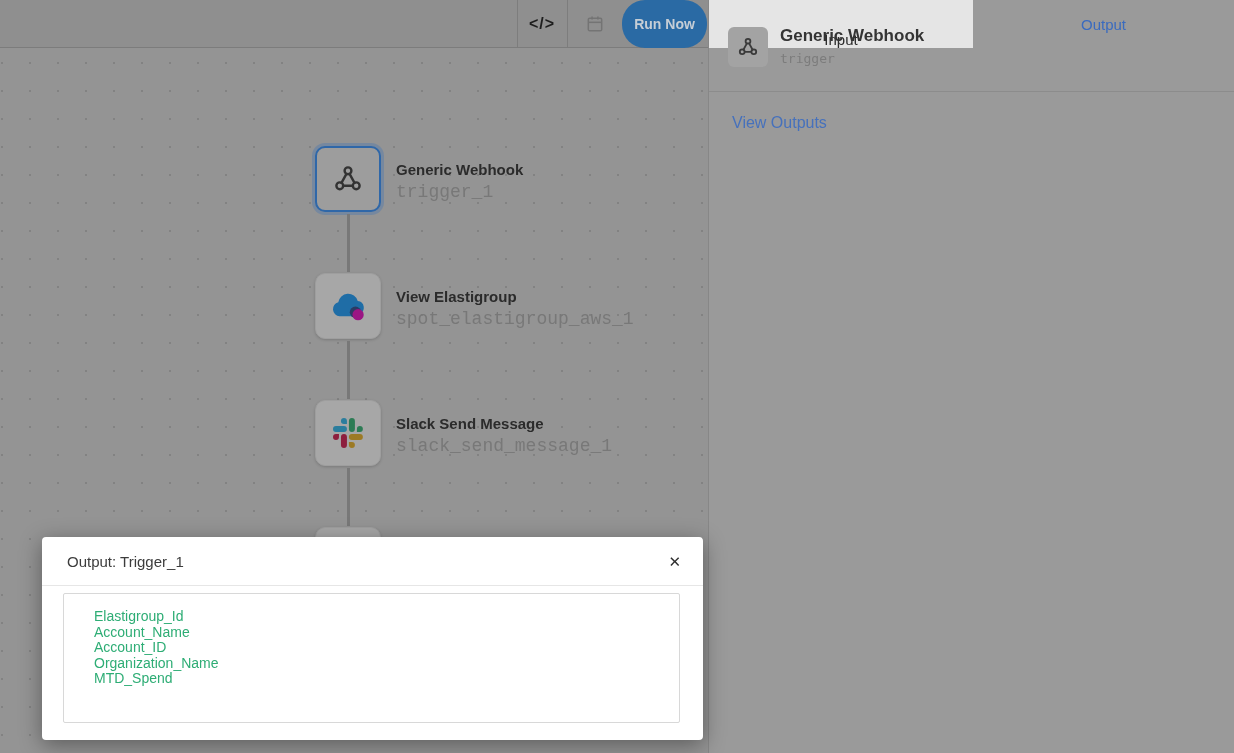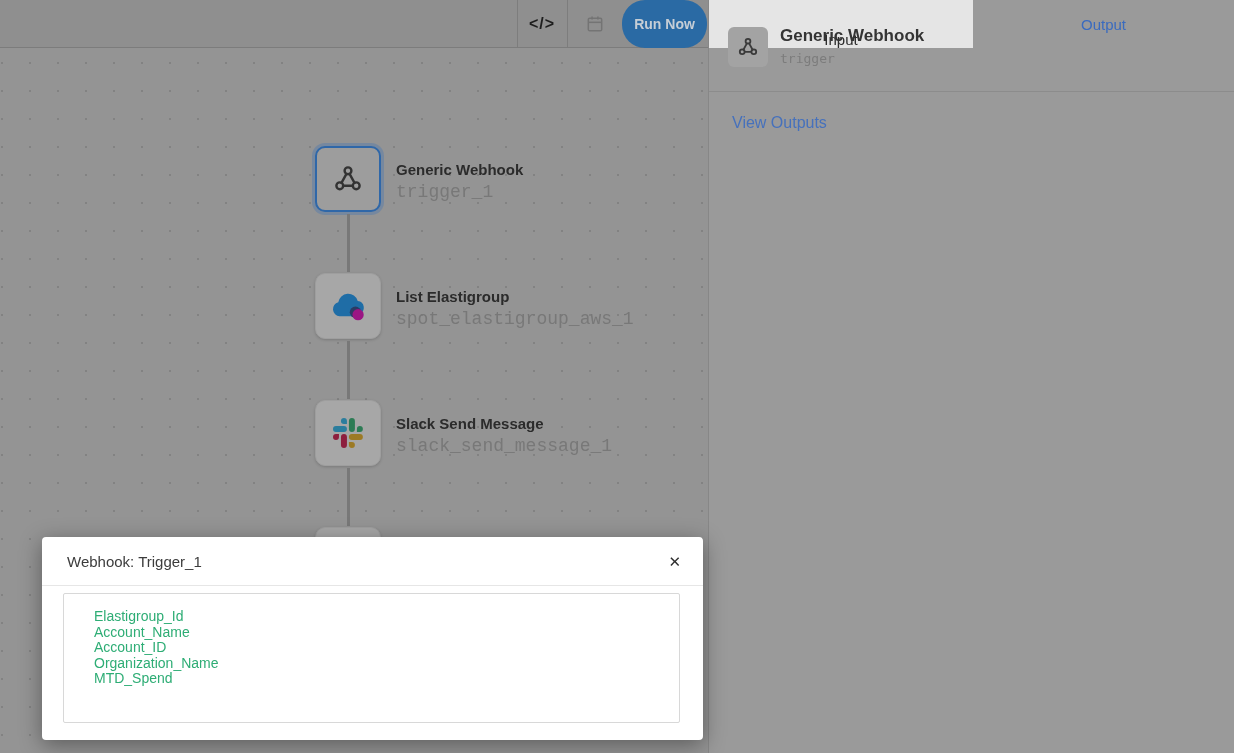--- a/index.html
+++ b/index.html
@@ -110,21 +110,21 @@
   <div class="connector" style="top:166px; height:58px"></div>
 
   <div class="node" style="top:225px">
     <svg width="40" height="36" viewBox="0 0 32 30">
       <path fill="#1f6da6" d="M9 23.5 a5.9 5.9 0 0 1 -1.1 -11.6 a8.3 8.3 0 0 1 16.2 -1.1 a5.5 5.5 0 0 1 1.3 10.7 l-2 2 z"></path>
       <circle cx="22.2" cy="20.2" r="4.7" fill="#2a3b64"></circle>
       <circle cx="24.4" cy="22.2" r="4.7" fill="#9b1583"></circle>
     </svg>
   </div>
   <div class="node-label" style="top:240px">
-    <div class="node-title">List Elastigroup</div>
+    <div class="node-title">View Elastigroup</div>
     <div class="node-id">spot_elastigroup_aws_1</div>
   </div>
   <div class="connector" style="top:293px; height:58px"></div>
 
   <div class="node" style="top:352px">
     <svg width="30" height="30" viewBox="0 0 54 54">
       <path fill="#2b7d9d" d="M19.712.133a5.381 5.381 0 0 0-5.376 5.387 5.381 5.381 0 0 0 5.376 5.386h5.376V5.52A5.381 5.381 0 0 0 19.712.133m0 14.365H5.376A5.381 5.381 0 0 0 0 19.884a5.381 5.381 0 0 0 5.376 5.387h14.336a5.381 5.381 0 0 0 5.376-5.387 5.381 5.381 0 0 0-5.376-5.386"></path>
       <path fill="#2c7b54" d="M53.76 19.884a5.381 5.381 0 0 0-5.376-5.386 5.381 5.381 0 0 0-5.376 5.386v5.387h5.376a5.381 5.381 0 0 0 5.376-5.387m-14.336 0V5.52A5.381 5.381 0 0 0 34.048.133a5.381 5.381 0 0 0-5.376 5.387v14.364a5.381 5.381 0 0 0 5.376 5.387 5.381 5.381 0 0 0 5.376-5.387"></path>
       <path fill="#9c7a24" d="M34.048 54a5.381 5.381 0 0 0 5.376-5.387 5.381 5.381 0 0 0-5.376-5.386h-5.376v5.386A5.381 5.381 0 0 0 34.048 54m0-14.365h14.336a5.381 5.381 0 0 0 5.376-5.386 5.381 5.381 0 0 0-5.376-5.387H34.048a5.381 5.381 0 0 0-5.376 5.387 5.381 5.381 0 0 0 5.376 5.386"></path>
       <path fill="#8d1f3e" d="M0 34.249a5.381 5.381 0 0 0 5.376 5.386 5.381 5.381 0 0 0 5.376-5.386v-5.387H5.376A5.381 5.381 0 0 0 0 34.25m14.336-.001v14.364A5.381 5.381 0 0 0 19.712 54a5.381 5.381 0 0 0 5.376-5.387V34.25a5.381 5.381 0 0 0-5.376-5.387 5.381 5.381 0 0 0-5.376 5.387"></path>
@@ -158,21 +158,21 @@
     </svg>
   </div>
   <div id="panel-title">Generic Webhook</div>
   <div id="panel-sub">trigger</div>
   <div id="panel-divider"></div>
   <div id="view-outputs">View Outputs</div>
 </div>
 
 <div id="modal">
   <div id="modal-header">
-    <span id="modal-title">Webhook: Trigger_1</span>
+    <span id="modal-title">Output: Trigger_1</span>
     <span id="modal-close">✕</span>
   </div>
   <div id="outputs-box">
     <div class="output-item">Elastigroup_Id</div>
     <div class="output-item">Account_Name</div>
     <div class="output-item">Account_ID</div>
     <div class="output-item">Organization_Name</div>
     <div class="output-item">MTD_Spend</div>
   </div>
 </div>

